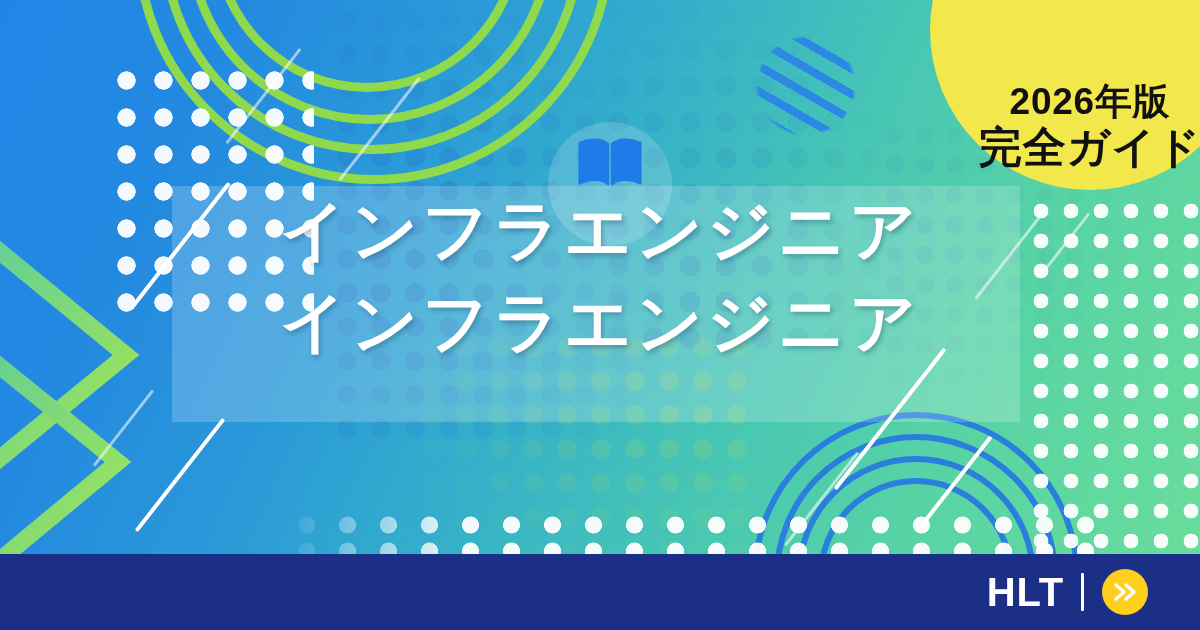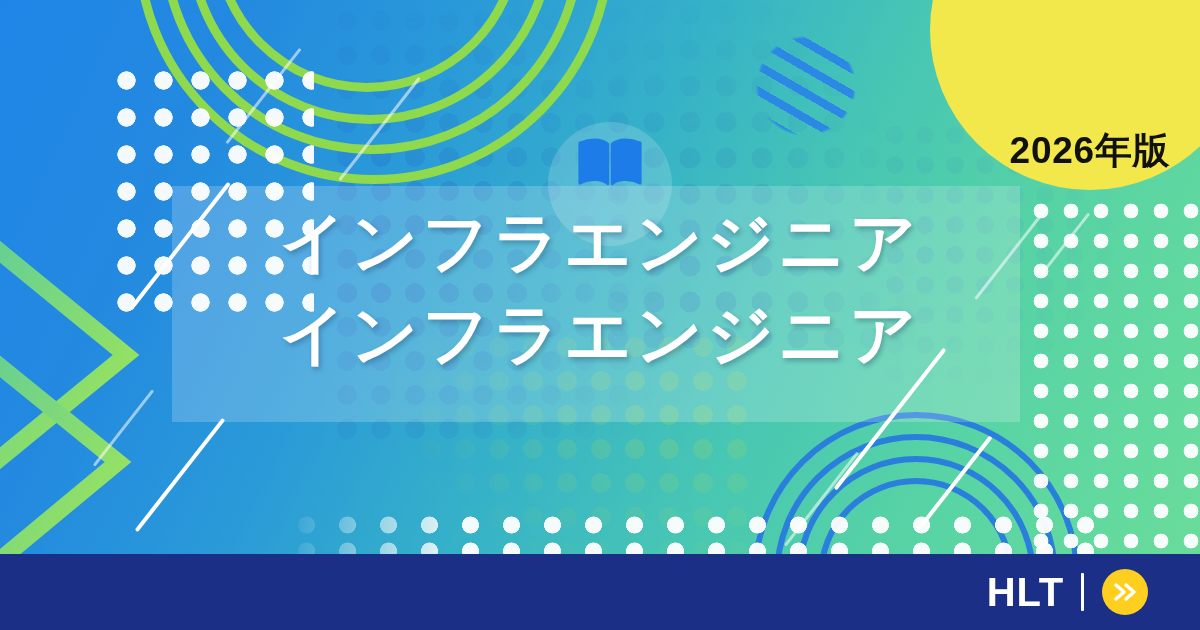--- a/index.html
+++ b/index.html
@@ -118,21 +118,21 @@
   }
 
   
   .panel{
     position:absolute; left:172px; top:186px; width:848px; height:236px;
     background:rgba(255,255,255,.20);
   }
 
   
   .headline{
-    position:absolute; left:0; top:196px; width:1200px;
+    position:absolute; left:0; top:184px; width:1200px;
     text-align:center;
     color:#ffffff;
     font-weight:700;
     font-size:66px;
     line-height:1.40;
     letter-spacing:.055em;
     text-shadow:2px 3px 5px rgba(20,60,90,.33);
     white-space:nowrap;
   }
   .headline .ln{ display:block; }
@@ -218,20 +218,21 @@
     <div class="slash dim" style="left:122px; top:380px; width:3px; height:96px; transform:rotate(38deg);"></div>
     <div class="slash" style="left:888px; top:330px; width:4px; height:178px; transform:rotate(38deg);"></div>
     <div class="slash dim" style="left:1006px; top:206px; width:3px; height:104px; transform:rotate(38deg);"></div>
     <div class="slash dim" style="left:820px; top:440px; width:3px; height:118px; transform:rotate(38deg);"></div>
     <div class="slash" style="left:952px; top:424px; width:4px; height:120px; transform:rotate(38deg);"></div>
     <div class="slash dim" style="left:1066px; top:206px; width:3px; height:70px; transform:rotate(38deg);"></div>
   </div>
 
   <div class="badge">
     <div class="badge-line l1">2026年版</div>
+    <div class="badge-line l2">完全ガイド</div>
   </div>
 
   <div class="book-plate"></div>
   <div class="book-icon">
     <svg width="66" height="50" viewBox="0 0 66 50" aria-hidden="true">
       <path d="M3 6 C13 1.5 24 1.5 31 7 L31 47 C24 41.5 13 41.5 3 46 Z" fill="#1e7ce8" stroke="#1e7ce8" stroke-width="2.5" stroke-linejoin="round"></path>
       <path d="M63 6 C53 1.5 42 1.5 35 7 L35 47 C42 41.5 53 41.5 63 46 Z" fill="#1e7ce8" stroke="#1e7ce8" stroke-width="2.5" stroke-linejoin="round"></path>
       <path d="M3 6 L3 46" stroke="#1e7ce8" stroke-width="3" stroke-linecap="round"></path>
       <path d="M63 6 L63 46" stroke="#1e7ce8" stroke-width="3" stroke-linecap="round"></path>
     </svg>

